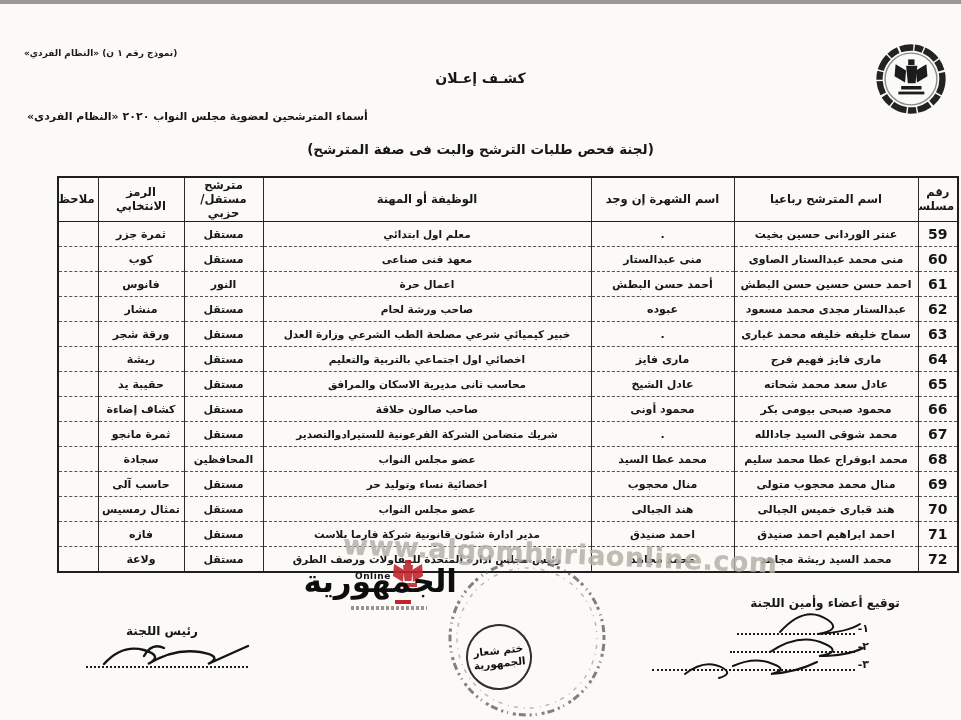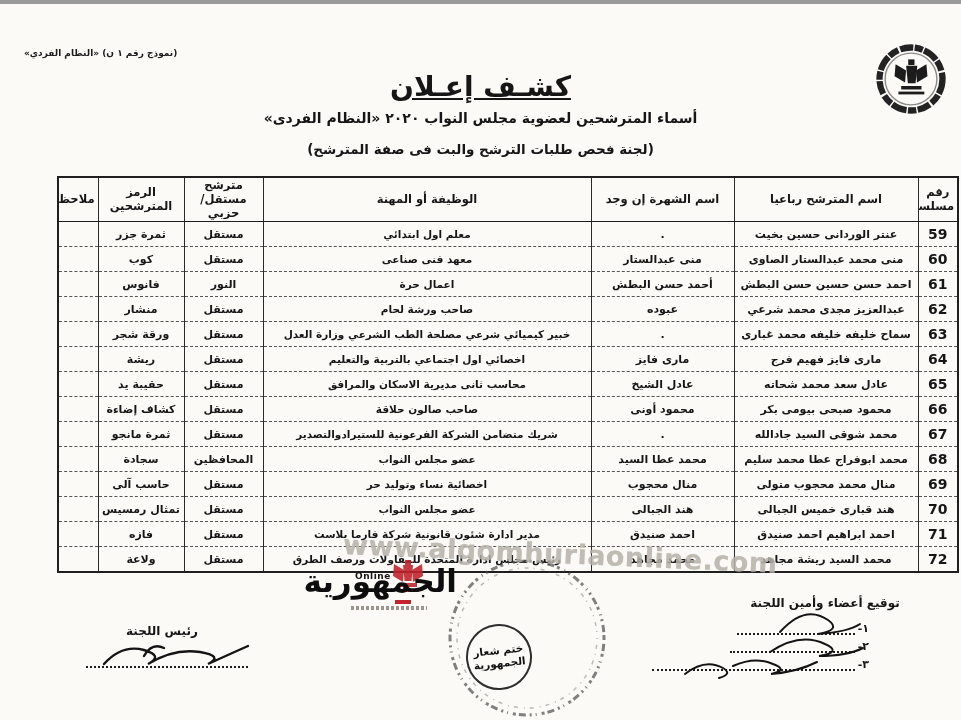--- a/index.html
+++ b/index.html
@@ -8,23 +8,23 @@
     position:relative; width:961px; height:720px; margin:4px auto;
     background:#fbfaf7; color:#161616; overflow:hidden;
     font-family:"DejaVu Sans", sans-serif; font-weight:bold;
   }
   .form-note {
     position:absolute; left:24px; top:44px; font-size:9px; direction:rtl;
     color:#1b1b1b; letter-spacing:0;
   }
   .emblem { position:absolute; left:876px; top:40px; width:70px; height:70px; }
   .title-main { position:absolute; left:0; top:66px; width:100%; text-align:center;
-    font-size:28px; direction:rtl;text-decoration:underline; }
-  .title-sub  { position:absolute; left:0; top:106px; width:100%; text-align:center;
     font-size:14px; direction:rtl; }
+  .title-sub  { position:absolute; left:0; top:106px; width:100%; text-align:left;
+    font-size:11px; direction:rtl;padding-left:27px; }
   .title-sub2 { position:absolute; left:0; top:137px; width:100%; text-align:center;
     font-size:13.5px; direction:rtl; }
 
   table.candidates {
     position:absolute; left:57px; top:172px; width:900px;
     border-collapse:collapse; table-layout:fixed; direction:rtl;
     border:2px solid #1f1f1f;
   }
   .candidates th, .candidates td {
     border-right:1px solid #2b2b2b; border-left:1px solid #2b2b2b;
@@ -123,21 +123,21 @@
     </colgroup>
     <thead>
       <tr>
         <th>رقم
 مسلسل</th>
         <th>اسم المترشح رباعيا</th>
         <th>اسم الشهرة إن وجد</th>
         <th>الوظيفة أو المهنة</th>
         <th>مترشح
 مستقل/حزبي</th>
-        <th>الرمز المترشحين</th>
+        <th>الرمز الانتخابي</th>
         <th>ملاحظات</th>
       </tr>
     </thead>
     <tbody>
         <tr>
       <td class="c-serial">59</td>
       <td class="c-name">عنتر الوردانى حسين بخيت</td>
       <td class="c-alias">.</td>
       <td class="c-job">معلم اول ابتدائي</td>
       <td class="c-party">مستقل</td>
@@ -157,21 +157,21 @@
       <td class="c-serial">61</td>
       <td class="c-name">احمد حسن حسين حسن البطش</td>
       <td class="c-alias">أحمد حسن البطش</td>
       <td class="c-job">اعمال حرة</td>
       <td class="c-party">النور</td>
       <td class="c-symbol">فانوس</td>
       <td class="c-notes"></td>
     </tr>
         <tr>
       <td class="c-serial">62</td>
-      <td class="c-name">عبدالعزيز مجدى محمد شرعي</td>
+      <td class="c-name">عبدالستار مجدى محمد مسعود</td>
       <td class="c-alias">عبوده</td>
       <td class="c-job">صاحب ورشة لحام</td>
       <td class="c-party">مستقل</td>
       <td class="c-symbol">منشار</td>
       <td class="c-notes"></td>
     </tr>
         <tr>
       <td class="c-serial">63</td>
       <td class="c-name">سماح خليفه خليفه محمد غبارى</td>
       <td class="c-alias">.</td>

